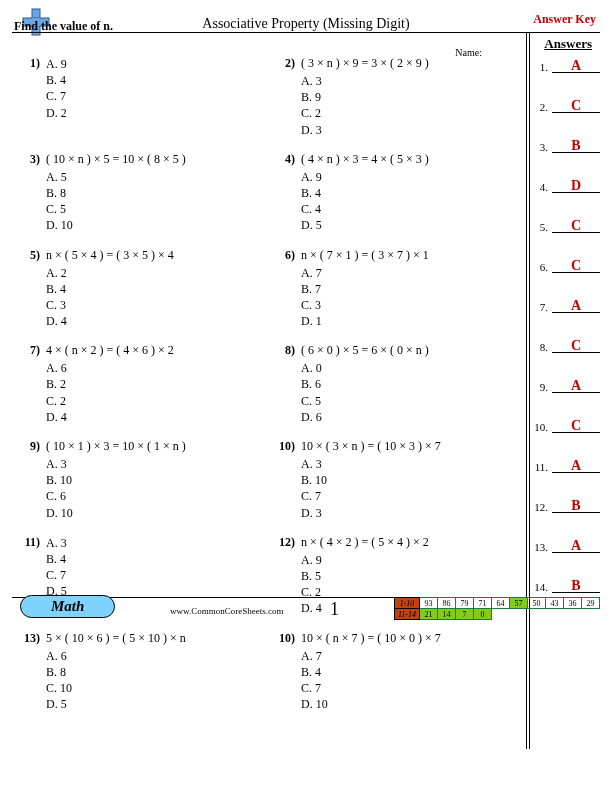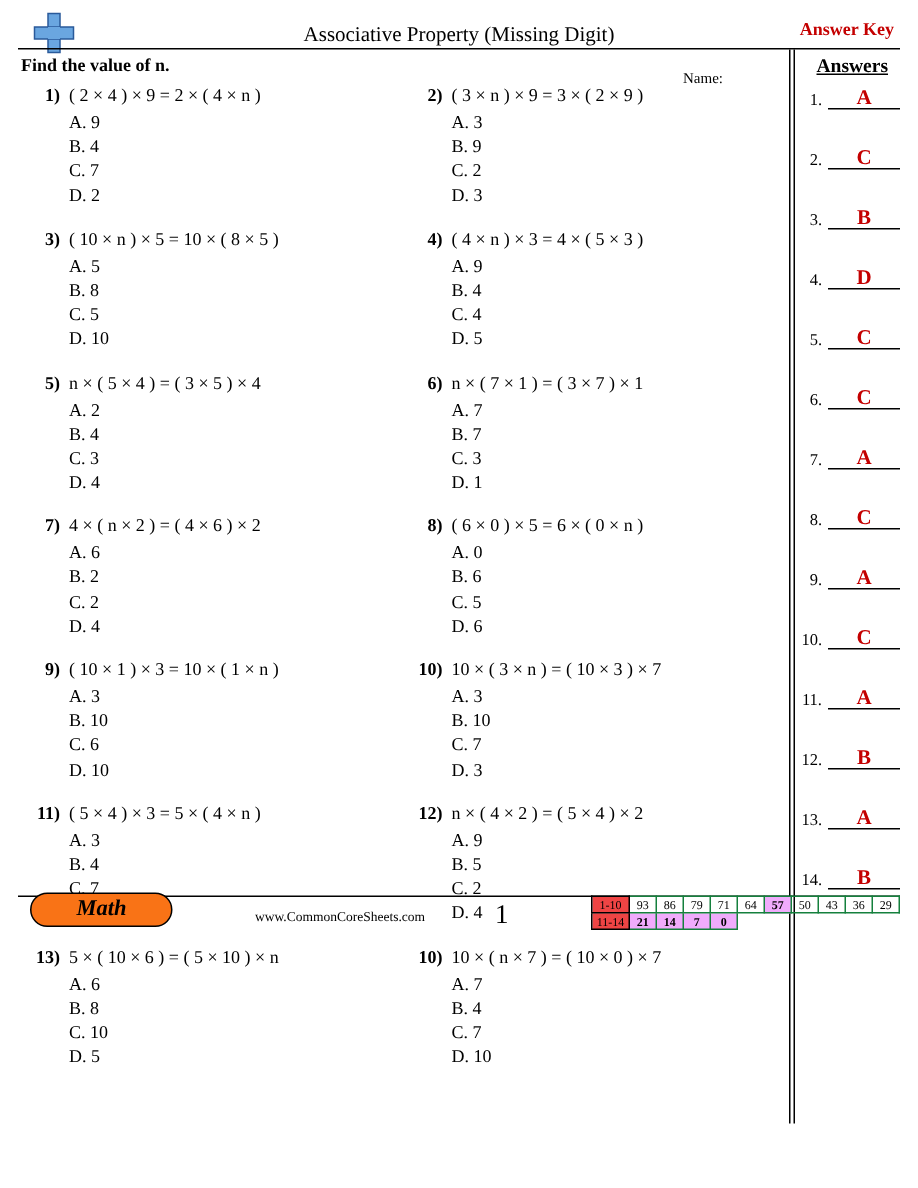--- a/index.html
+++ b/index.html
@@ -59,21 +59,21 @@
   }
   .hr-top {
     position: absolute;
     top: 32px;
     left: 12px;
     width: 588px;
     border-top: 1px solid #000;
   }
   .instruction {
     position: absolute;
-    top: 36px;
+    top: 19px;
     left: 14px;
     font-weight: bold;
     font-size: 12px;
   }
   .answers-header {
     position: absolute;
     top: 36px;
     right: 20px;
     font-weight: bold;
     text-decoration: underline;
@@ -166,21 +166,21 @@
   .subject-pill {
     position: absolute;
     left: 20px;
     bottom: 4px;
     border: 1.2px solid #000;
     border-radius: 14px;
     padding: 2px 30px;
     font-weight: bold;
     font-style: italic;
     font-size: 15px;
-    background: #f97316;
+    background: #7dd3fc;
   }
   .site {
     position: absolute;
     left: 170px;
     bottom: 6px;
     font-size: 9px;
   }
   .pagenum {
     position: absolute;
     left: 330px;
@@ -197,23 +197,24 @@
   .score-grid td {
     border: 1px solid #15803d;
     width: 17px;
     height: 10px;
     text-align: center;
     padding: 0;
   }
   .score-grid .lbl {
     border: 1px solid #000;
     width: 24px;
-    background: #ef4444;
-  }
-  .shade { background: #f0abfc; font-weight: bold; }
+    background: #c2410c;
+    font-style: italic;
+  }
+  .shade { background: #84cc16; }
   .hr-bot {
     position: absolute;
     bottom: 30px;
     left: 12px;
     width: 588px;
     border-top: 1px solid #000;
   }
 </style>
 </head>
 <body>
@@ -233,21 +234,20 @@
 
 <div class="instruction">Find the value of n.</div>
 <div class="answers-header">Answers</div>
 <div class="vline"></div>
 <div class="vline2"></div>
 
 <div class="problems" id="problems">
       <div class="problem">
         <div class="pnum">1)</div>
         <div class="pbody">
-          <div class="eq">( 2 × 4 ) × 9 = 2 × ( 4 × n )</div>
           <div class="opt">A. 9</div>
           <div class="opt">B. 4</div>
           <div class="opt">C. 7</div>
           <div class="opt">D. 2</div>
         </div>
       </div>
       <div class="problem">
         <div class="pnum">2)</div>
         <div class="pbody">
           <div class="eq">( 3 × n ) × 9 = 3 × ( 2 × 9 )</div>
@@ -333,21 +333,20 @@
           <div class="eq">10 × ( 3 × n ) = ( 10 × 3 ) × 7</div>
           <div class="opt">A. 3</div>
           <div class="opt">B. 10</div>
           <div class="opt">C. 7</div>
           <div class="opt">D. 3</div>
         </div>
       </div>
       <div class="problem">
         <div class="pnum">11)</div>
         <div class="pbody">
-          <div class="eq">( 5 × 4 ) × 3 = 5 × ( 4 × n )</div>
           <div class="opt">A. 3</div>
           <div class="opt">B. 4</div>
           <div class="opt">C. 7</div>
           <div class="opt">D. 5</div>
         </div>
       </div>
       <div class="problem">
         <div class="pnum">12)</div>
         <div class="pbody">
           <div class="eq">n × ( 4 × 2 ) = ( 5 × 4 ) × 2</div>

